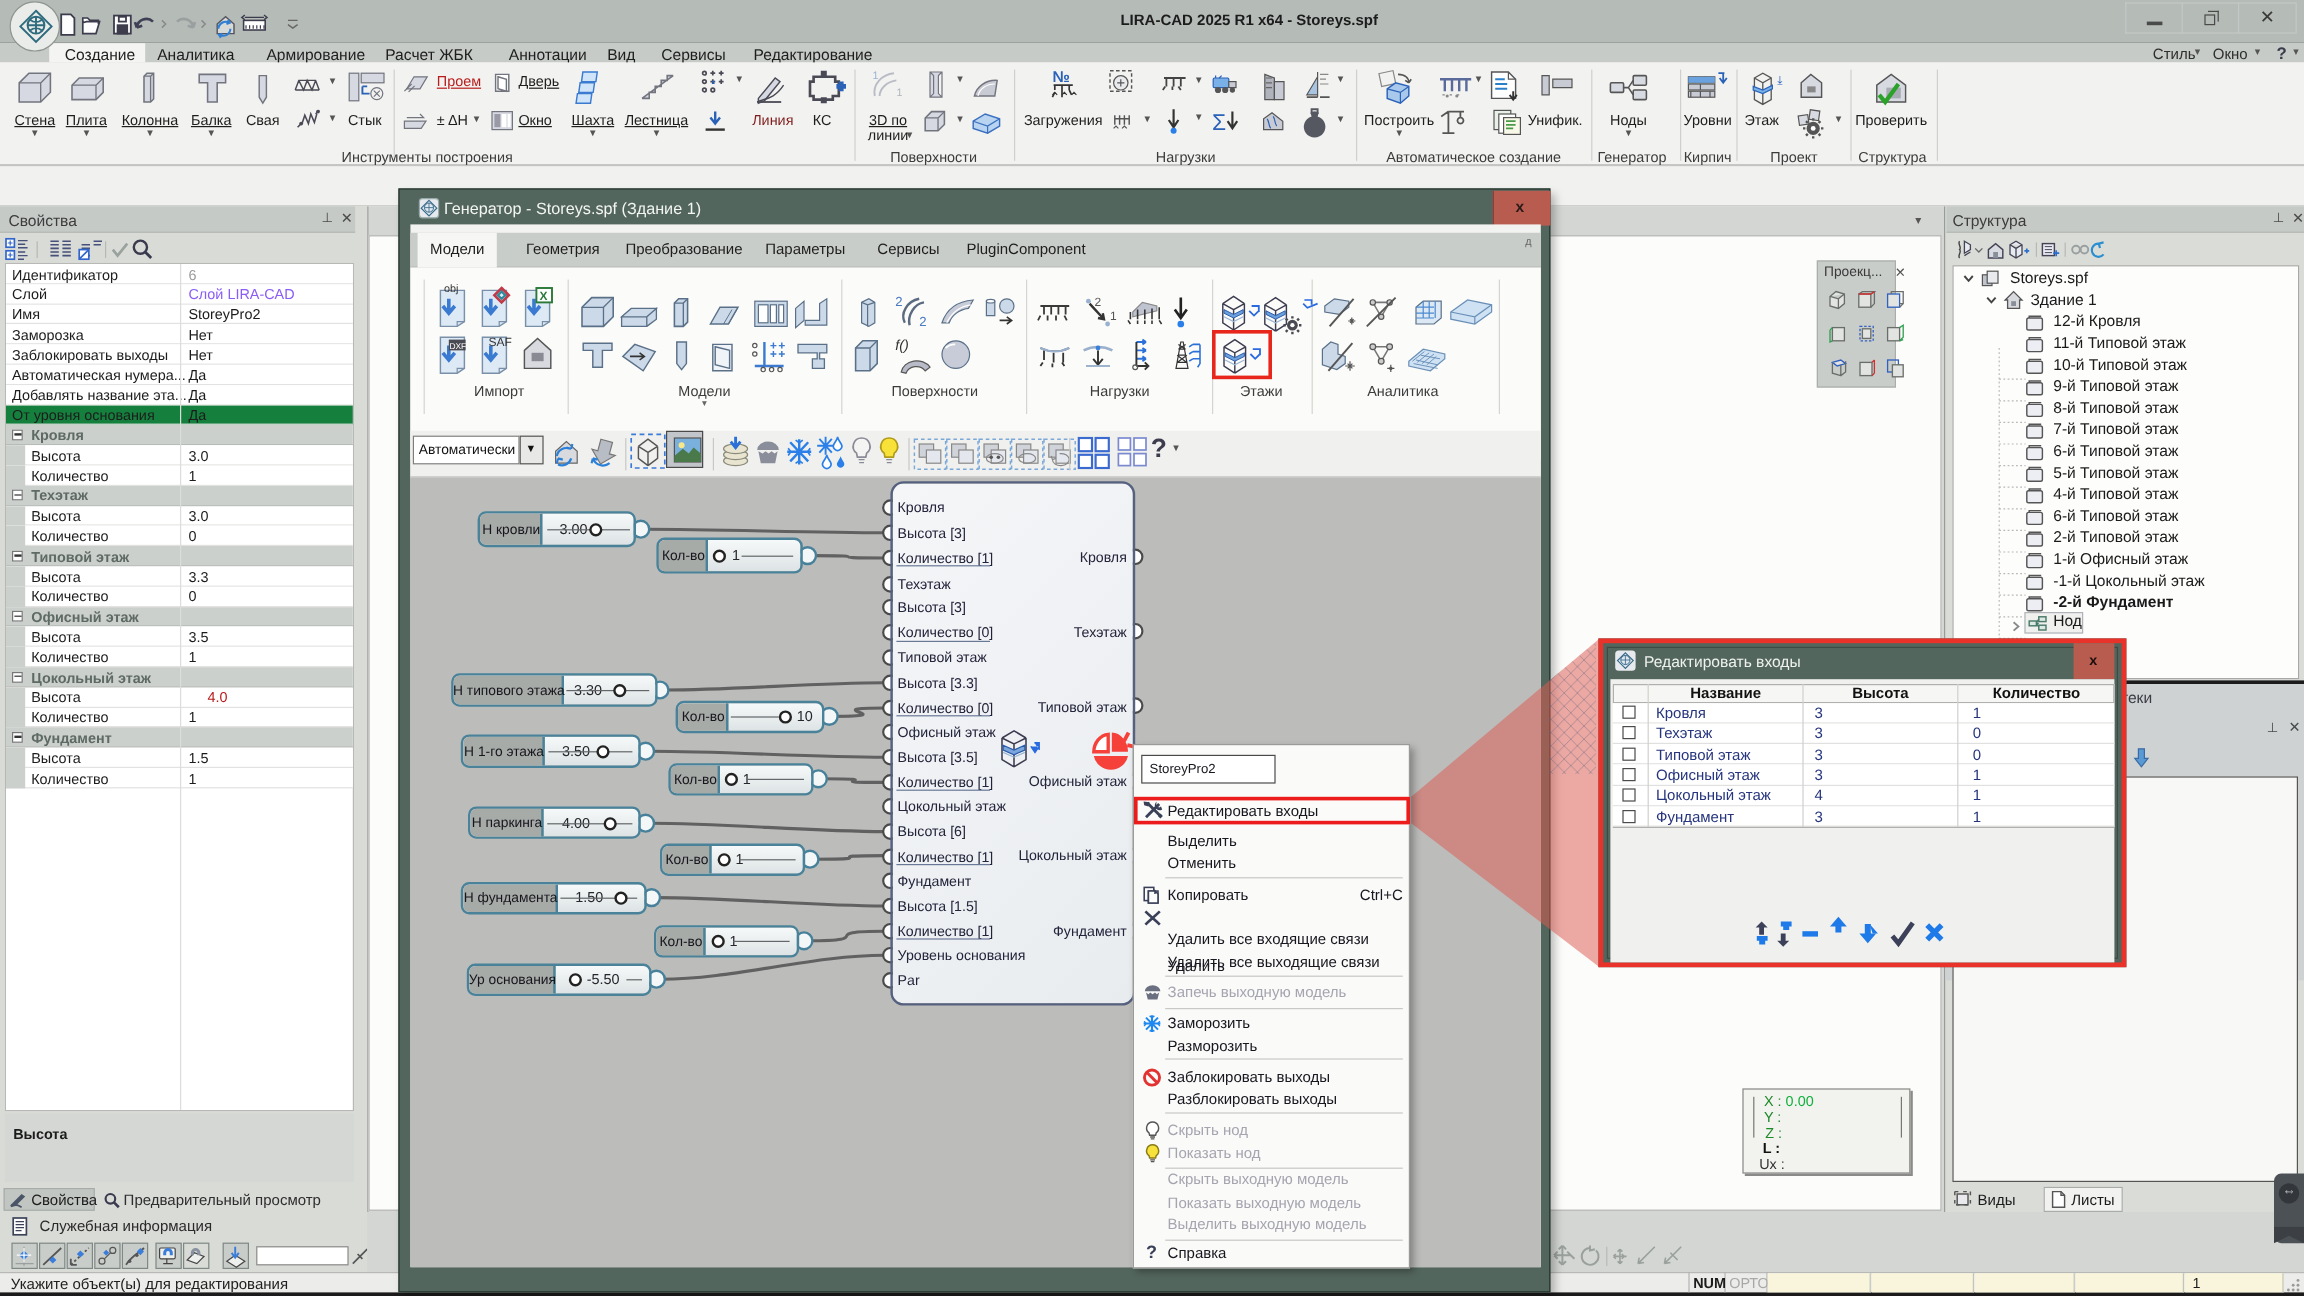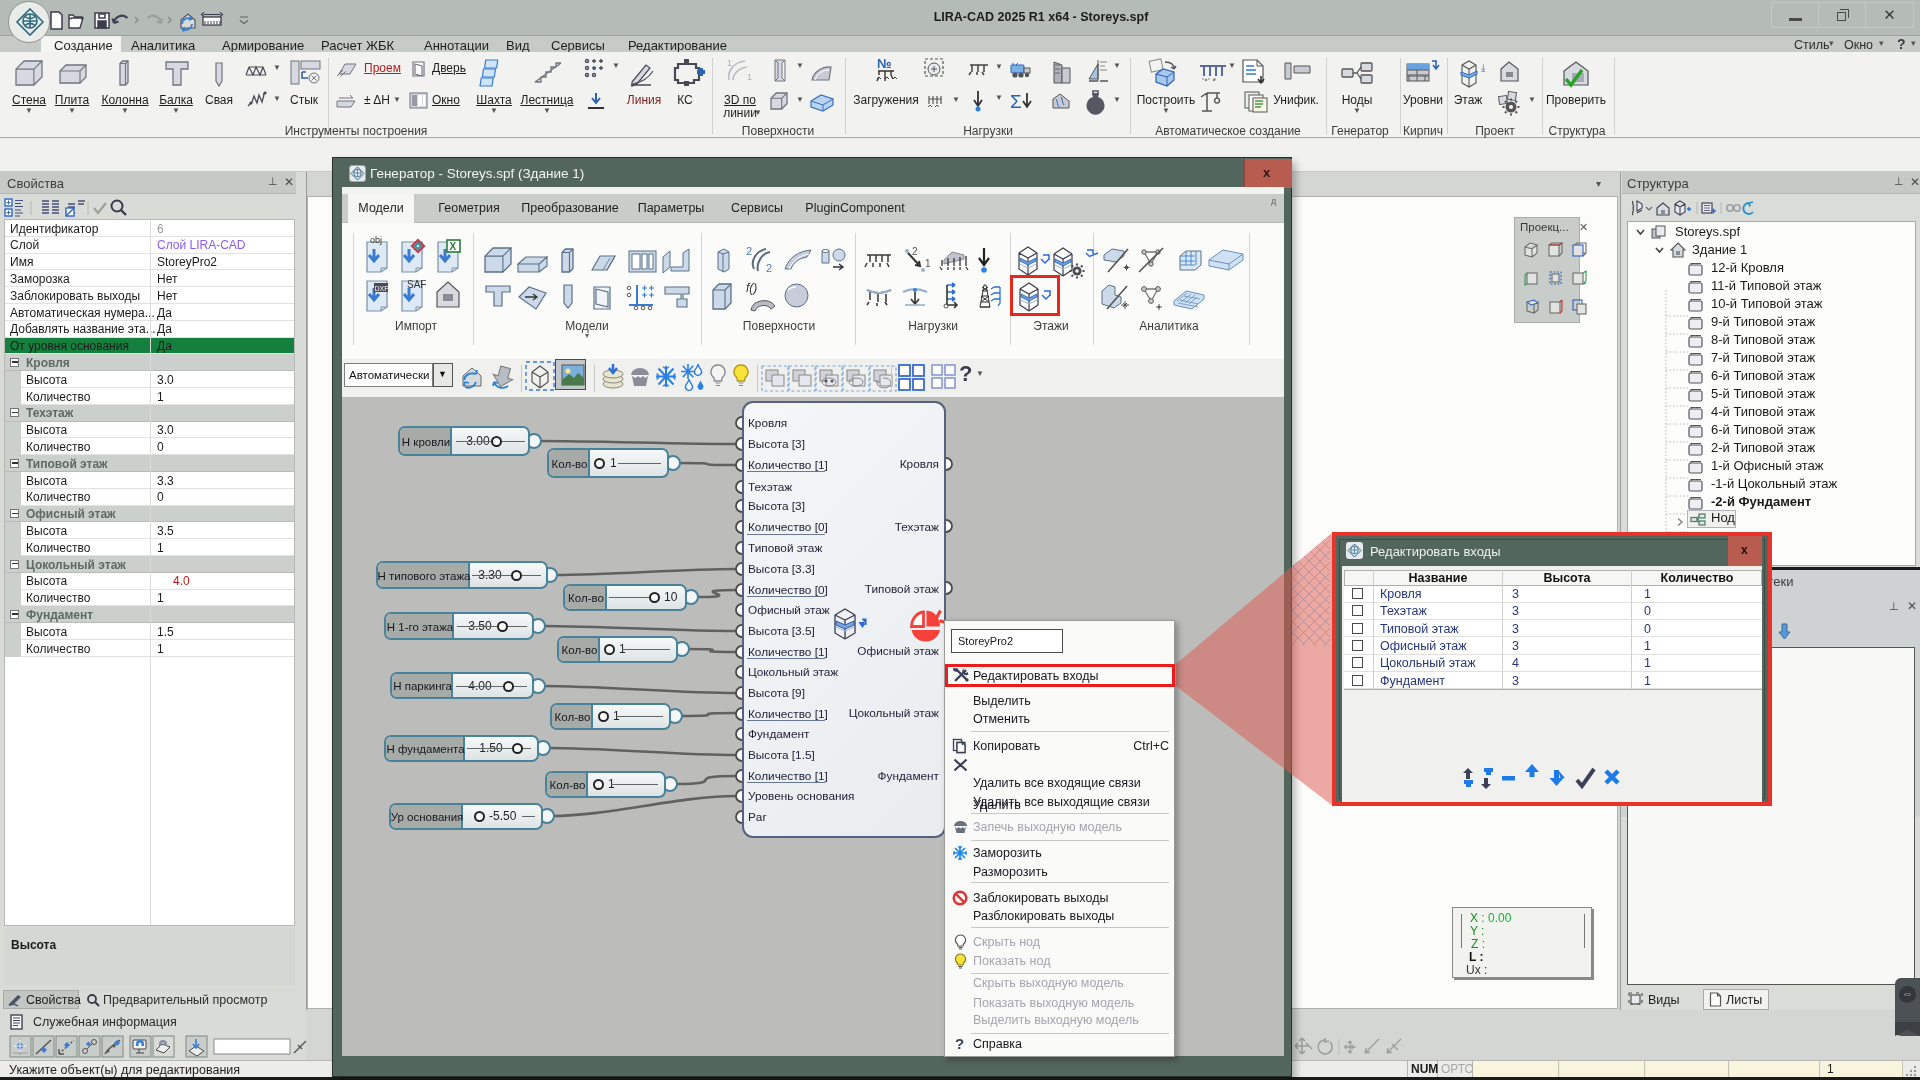--- a/index.html
+++ b/index.html
@@ -1277,21 +1277,21 @@
         <div class="abs" style="left:405px;top:136px;width:78px;height:1.3px;background:#6a7898;"></div>
         <div class="txt" style="left:406px;top:143px;font-size:11.8px;color:#23233a;">Типовой этаж</div>
         <div class="txt" style="left:406px;top:164px;font-size:11.8px;color:#23233a;">Высота [3.3]</div>
         <div class="txt" style="left:406px;top:185px;font-size:11.8px;color:#23233a;">Количество [0]</div>
         <div class="abs" style="left:405px;top:198px;width:78px;height:1.3px;background:#6a7898;"></div>
         <div class="txt" style="left:406px;top:205px;font-size:11.8px;color:#23233a;">Офисный этаж</div>
         <div class="txt" style="left:406px;top:226px;font-size:11.8px;color:#23233a;">Высота [3.5]</div>
         <div class="txt" style="left:406px;top:247px;font-size:11.8px;color:#23233a;">Количество [1]</div>
         <div class="abs" style="left:405px;top:260px;width:78px;height:1.3px;background:#6a7898;"></div>
         <div class="txt" style="left:406px;top:267px;font-size:11.8px;color:#23233a;">Цокольный этаж</div>
-        <div class="txt" style="left:406px;top:288px;font-size:11.8px;color:#23233a;">Высота [9]</div>
+        <div class="txt" style="left:406px;top:288px;font-size:11.8px;color:#23233a;">Высота [6]</div>
         <div class="txt" style="left:406px;top:309px;font-size:11.8px;color:#23233a;">Количество [1]</div>
         <div class="abs" style="left:405px;top:322px;width:78px;height:1.3px;background:#6a7898;"></div>
         <div class="txt" style="left:406px;top:329px;font-size:11.8px;color:#23233a;">Фундамент</div>
         <div class="txt" style="left:406px;top:350px;font-size:11.8px;color:#23233a;">Высота [1.5]</div>
         <div class="txt" style="left:406px;top:371px;font-size:11.8px;color:#23233a;">Количество [1]</div>
         <div class="abs" style="left:405px;top:384px;width:78px;height:1.3px;background:#6a7898;"></div>
         <div class="txt" style="left:406px;top:391px;font-size:11.8px;color:#23233a;">Уровень основания</div>
         <div class="txt" style="left:406px;top:412px;font-size:11.8px;color:#23233a;">Par</div>
         <div class="txt" style="left:597px;top:59px;font-size:11.8px;color:#23233a;transform:translateX(-100%);">Кровля</div>
         <div class="txt" style="left:597px;top:122px;font-size:11.8px;color:#23233a;transform:translateX(-100%);">Техэтаж</div>

